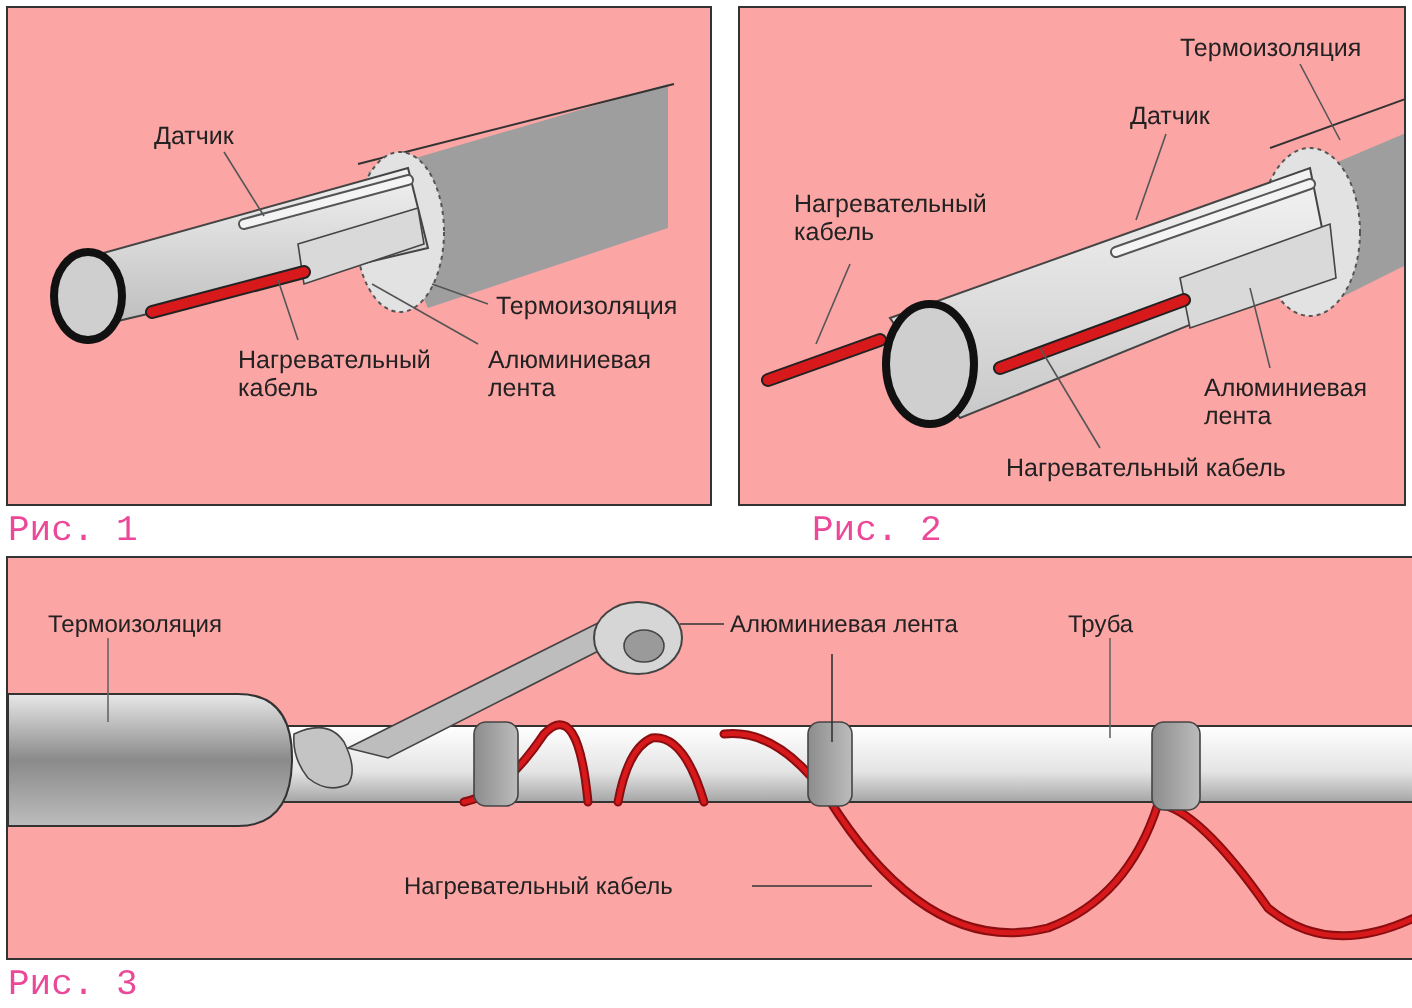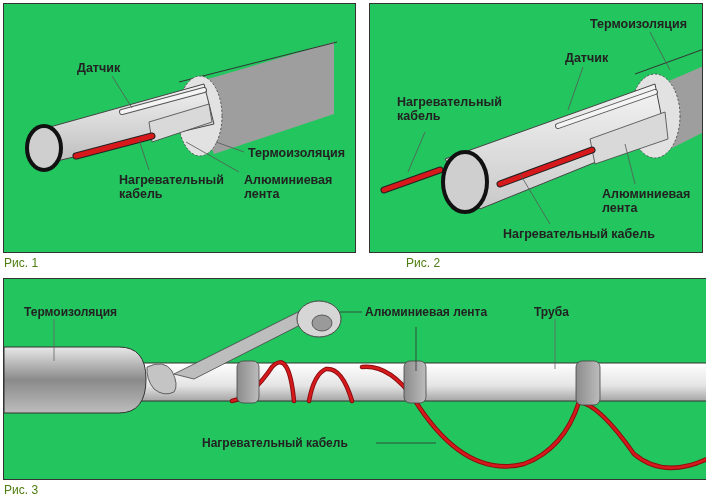--- a/index.html
+++ b/index.html
@@ -1,18 +1,18 @@
 <!DOCTYPE html>
 <html><head>
 <meta charset="utf-8">
 <style>
   html,body{margin:0;padding:0;background:#fff;}
   body{width:706px;height:504px;position:relative;overflow:hidden;font-family:"Liberation Sans",sans-serif;color:#222;}
-  .panel{position:absolute;border:1.5px solid #333;background:#22c55e;box-sizing:border-box;overflow:hidden;font-weight:bold;}
-  .caption{position:absolute;font-size:12px;color:#4d7c0f;}
+  .panel{position:absolute;border:1.5px solid #333;background:#fca5a5;box-sizing:border-box;overflow:hidden;}
+  .caption{position:absolute;font-size:18px;color:#ec4899;font-family:Liberation Mono, monospace;}
   svg{position:absolute;left:0;top:0;}
   .lbl{font-family:"Liberation Sans",sans-serif;font-size:12.5px;fill:#222;}
   .lbl3{font-family:"Liberation Sans",sans-serif;font-size:12px;fill:#222;}
 </style>
 </head>
 <body>
 
 <div class="panel" style="left:3px;top:3px;width:353px;height:250px;">
   <svg width="353" height="250" viewBox="0 0 353 250">
     <defs>

